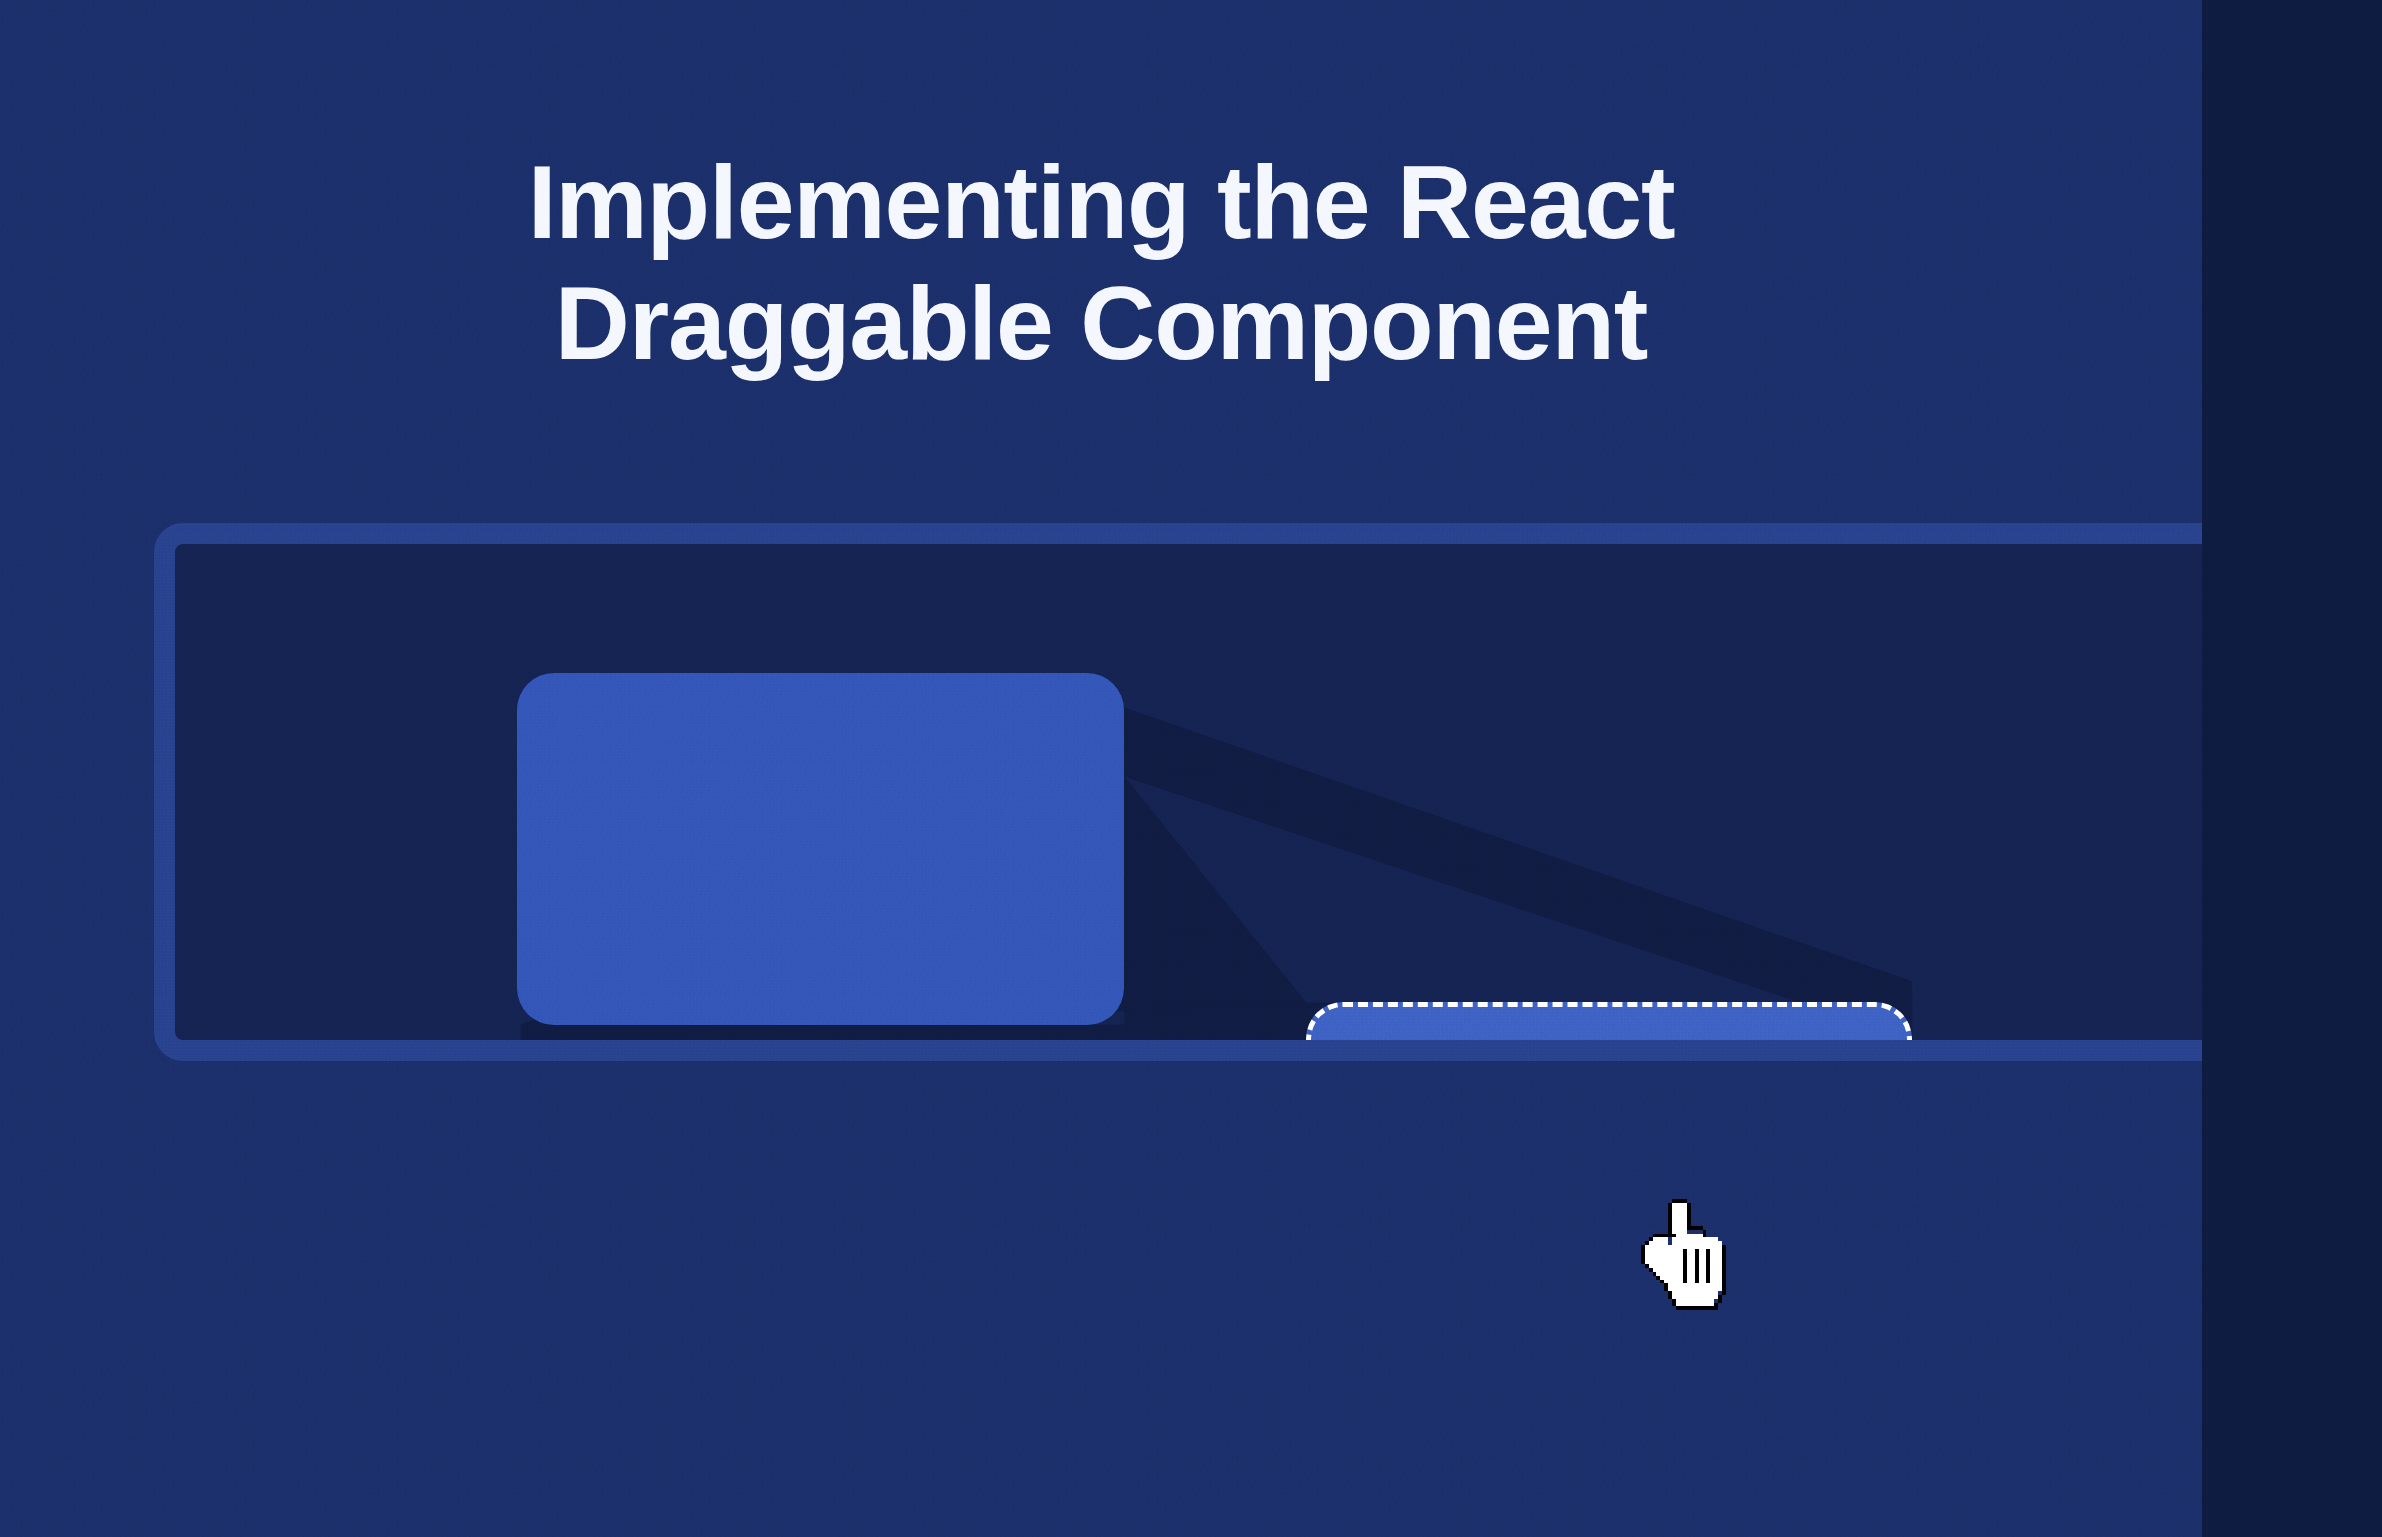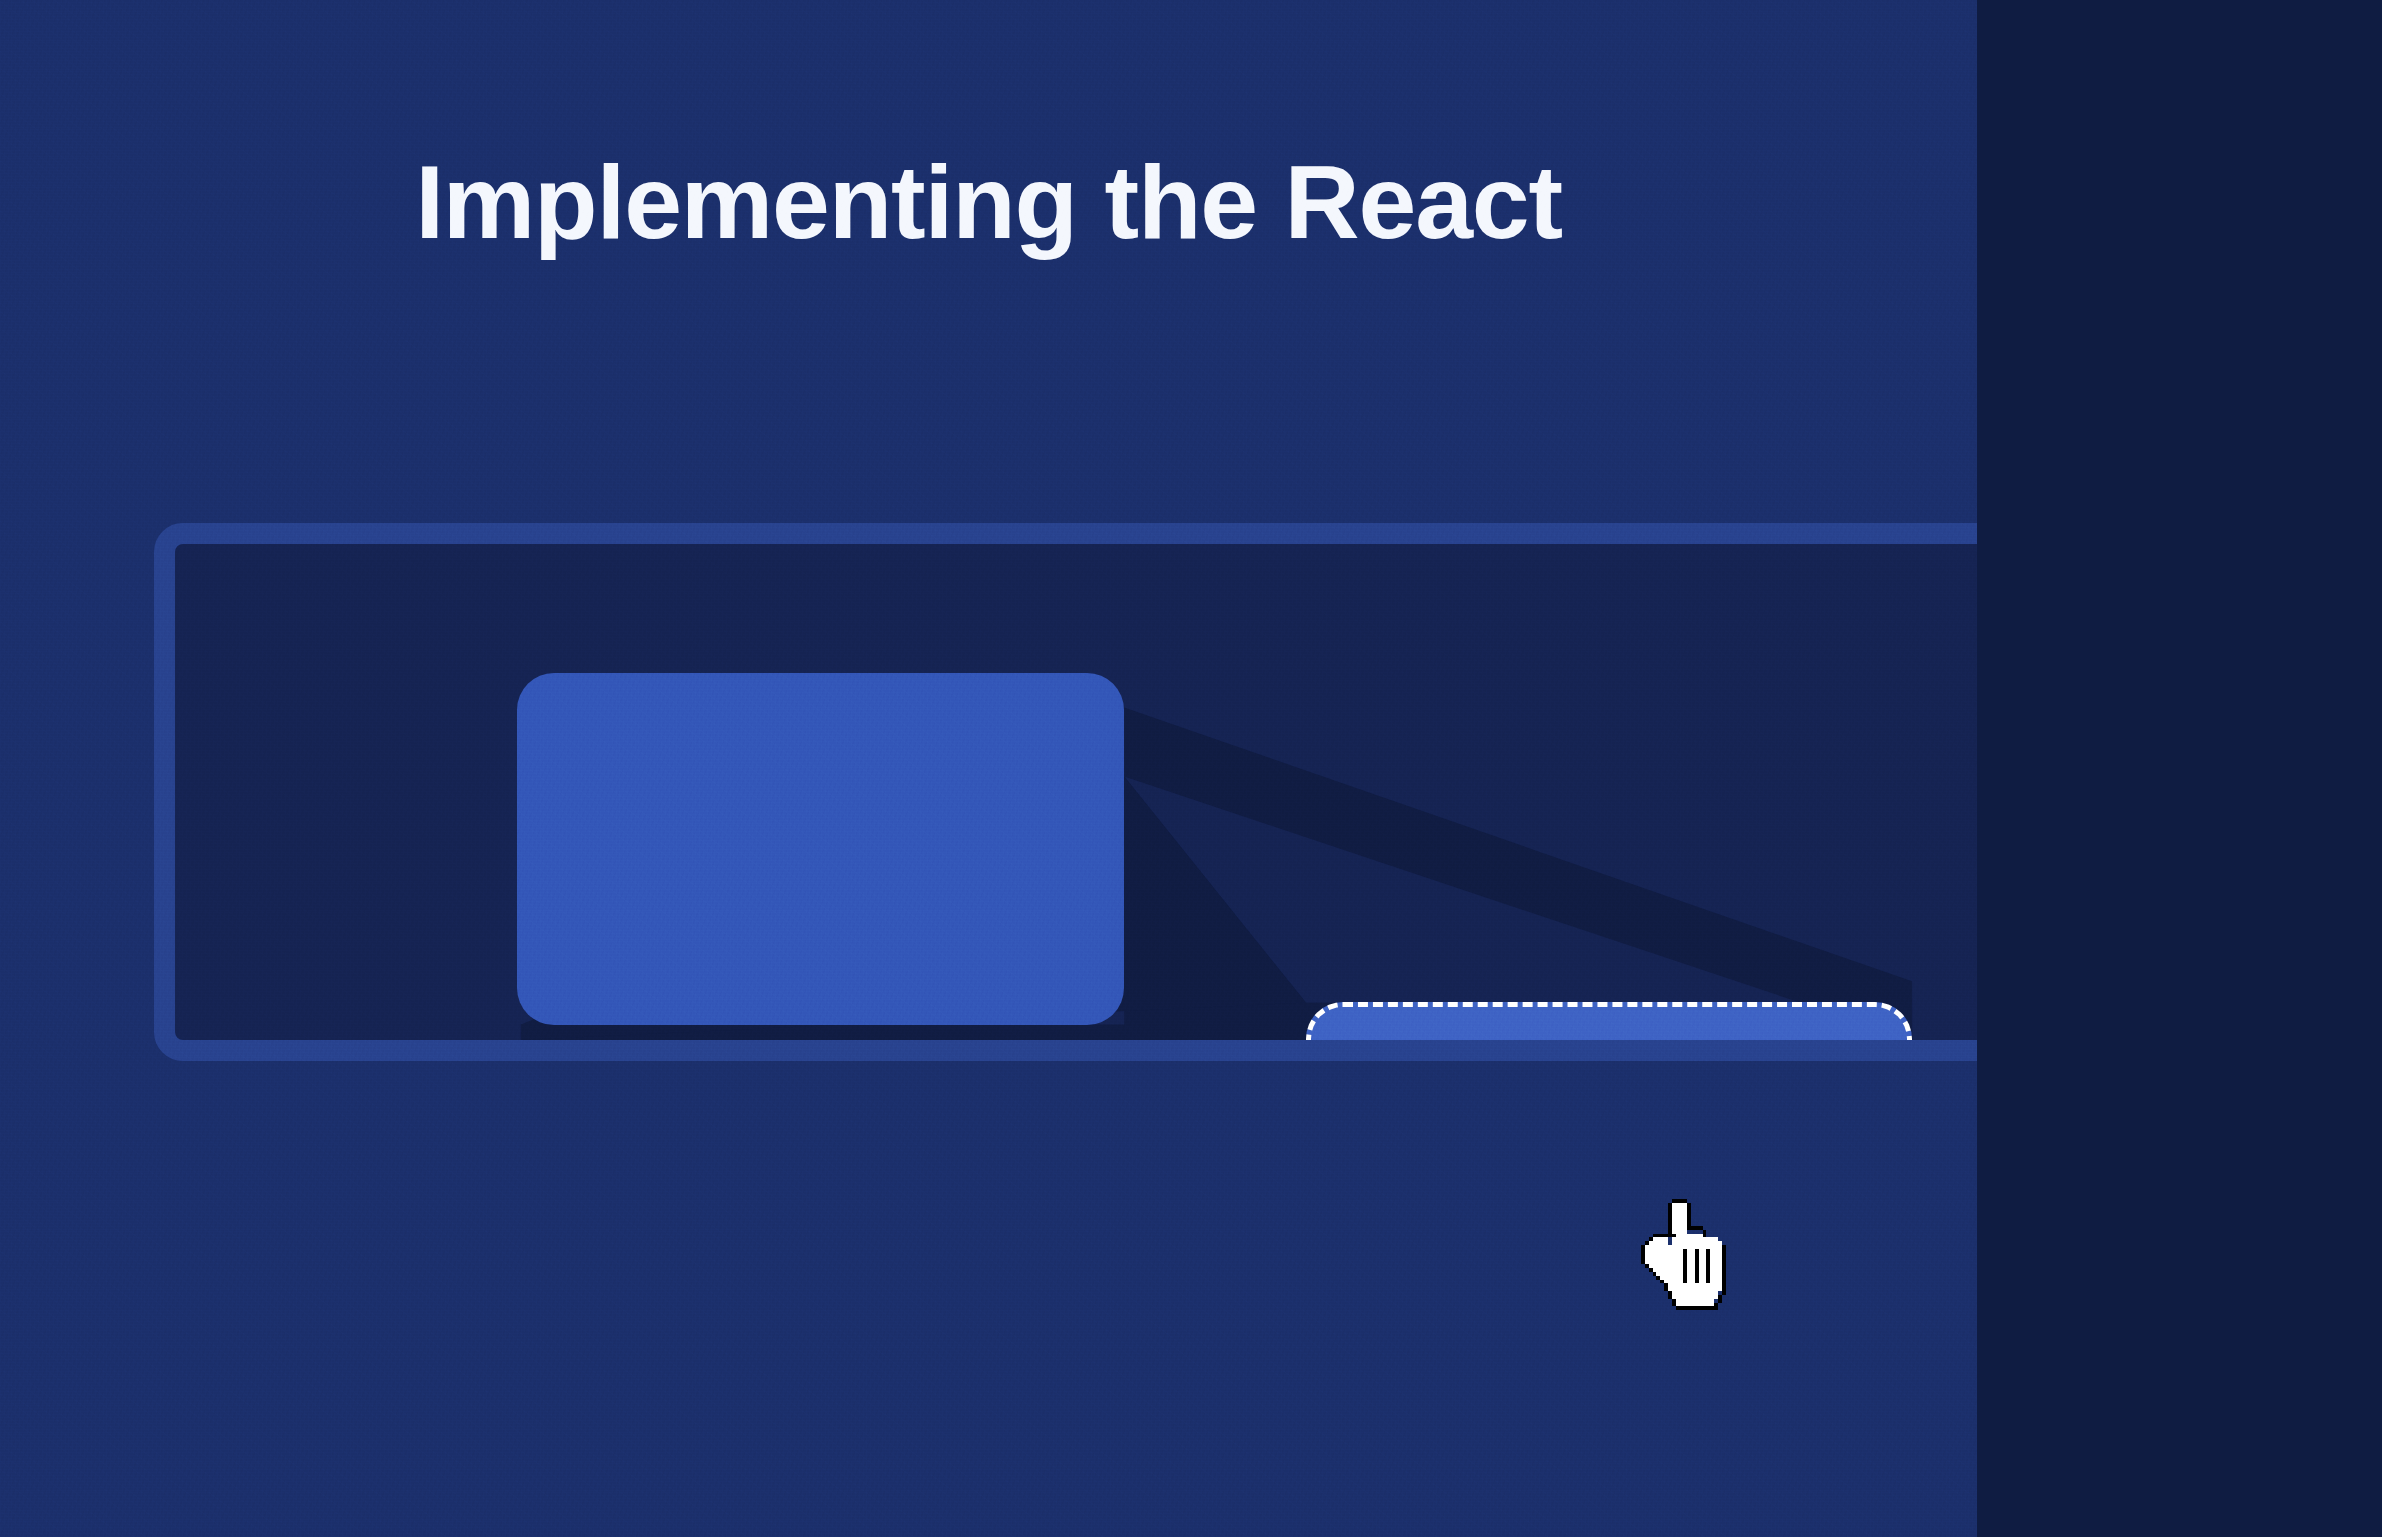--- a/index.html
+++ b/index.html
@@ -4,21 +4,21 @@
 <title>Implementing the React Draggable Component</title>
 <style>
   html, body {
     margin: 0;
     padding: 0;
     background: #0f1c42;
   }
 
   #stage {
     position: relative;
-    width: 1977px;
+    width: 2202px;
     height: 1537px;
     overflow: hidden;
     background: #1b2f6b;
     font-family: "Liberation Sans", "DejaVu Sans", sans-serif;
     -webkit-font-smoothing: antialiased;
   }
 
   
   #noise {
     position: absolute;
@@ -125,20 +125,21 @@
     image-rendering: pixelated;
   }
 </style>
 </head>
 <body>
 
 <div id="stage">
 
   <div class="title-block">
     <span class="title-line">Implementing the React</span>
+    <span class="title-line">Draggable Component</span>
   </div>
 
   <div class="panel">
     <div class="panel-inner">
 
       <div class="drag-trail">
         <svg viewBox="0 0 2116 516" preserveAspectRatio="none" aria-hidden="true">
 
           <polygon points="988,242 1177,477 1808,477 1808,516 360,516 360,500 988,500" fill="#101c42"></polygon>
           <polygon points="988,170 1808,455 1808,516 988,242" fill="#101c42"></polygon>

